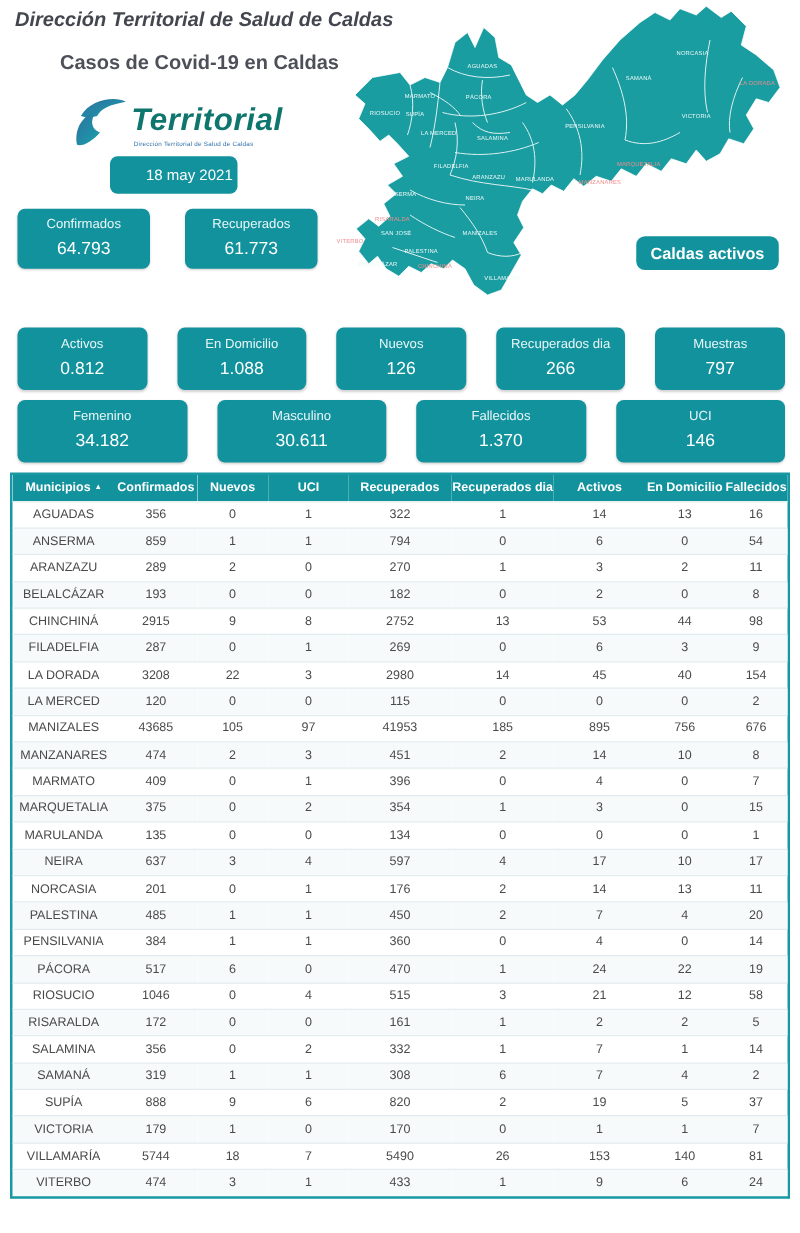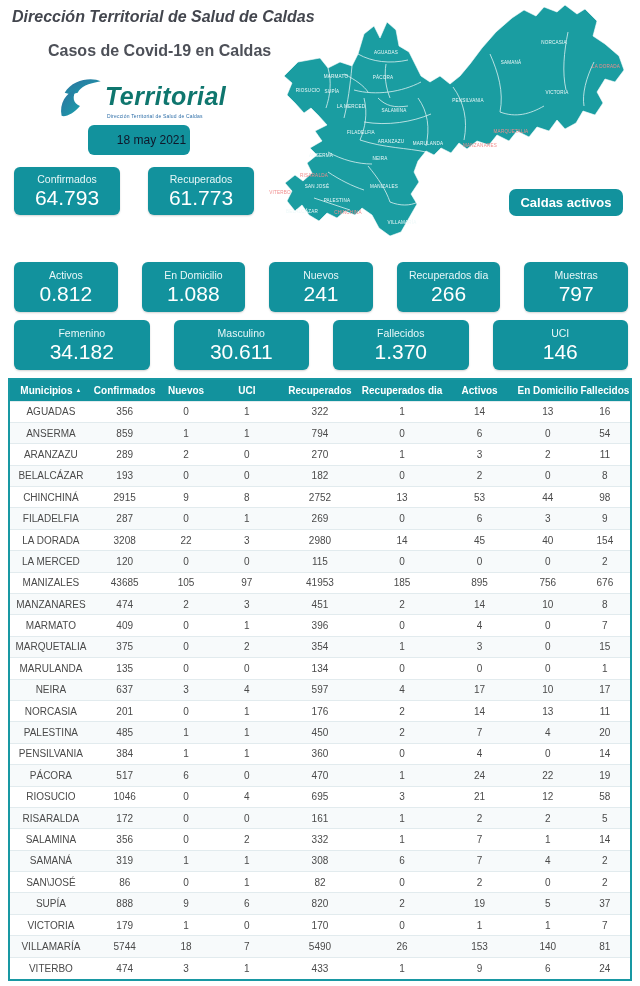--- a/index.html
+++ b/index.html
@@ -22,30 +22,30 @@
   .logo .brand {
     position:absolute; left:48px; top:6px; font-size:25px; font-style:italic;
     font-weight:600; color:#0f766e; letter-spacing:0.5px;
   }
   .logo .tagline {
     position:absolute; left:50px; top:37px; font-size:5px; color:#2f6fa8;
     letter-spacing:0.2px; white-space:nowrap;
   }
   .date-badge {
     position:absolute; left:88px; top:125px; width:102px; height:30px;
-    background:#12929d; border-radius:6px; color:#0f172a; font-size:12px;
+    background:#12929d; border-radius:6px; color:#ffffff; font-size:12px;
     display:flex; align-items:center; justify-content:center;padding-left:25px;
   }
   .kpi-card {
     background:#12929d; border-radius:6px; color:#ffffff;
     display:flex; flex-direction:column; align-items:center; justify-content:center;
     box-shadow:0 1px 2px rgba(0,0,0,0.18);
   }
   .kpi-card .lbl { font-size:10.5px; line-height:13px; color:#e8f7f8; }
-  .kpi-card .val { font-size:21px; line-height:24px; font-weight:400; }
+  .kpi-card .val { font-size:14px; line-height:24px; font-weight:400; }
   .kpi-top { position:absolute; top:167px; width:106px; height:48px; }
   .kpi-top.c1 { left:14px; }
   .kpi-top.c2 { left:148px; }
   .kpi-row {
     position:absolute; left:14px; right:12px; height:50px;
     display:flex; gap:24px;
   }
   .kpi-row.r1 { top:262px; }
   .kpi-row.r2 { top:320px; }
   .kpi-row .kpi-card { flex:1; }
@@ -184,21 +184,21 @@
     <div class="kpi-card">
       <span class="lbl">Activos</span>
       <span class="val">0.812</span>
     </div>
     <div class="kpi-card">
       <span class="lbl">En Domicilio</span>
       <span class="val">1.088</span>
     </div>
     <div class="kpi-card">
       <span class="lbl">Nuevos</span>
-      <span class="val">241</span>
+      <span class="val">126</span>
     </div>
     <div class="kpi-card">
       <span class="lbl">Recuperados dia</span>
       <span class="val">266</span>
     </div>
     <div class="kpi-card">
       <span class="lbl">Muestras</span>
       <span class="val">797</span>
     </div>
   </div>
@@ -447,21 +447,21 @@
             <td>1</td>
             <td>24</td>
             <td>22</td>
             <td>19</td>
           </tr>
           <tr>
             <td>RIOSUCIO</td>
             <td>1046</td>
             <td>0</td>
             <td>4</td>
-            <td>695</td>
+            <td>515</td>
             <td>3</td>
             <td>21</td>
             <td>12</td>
             <td>58</td>
           </tr>
           <tr>
             <td>RISARALDA</td>
             <td>172</td>
             <td>0</td>
             <td>0</td>
@@ -484,31 +484,20 @@
           </tr>
           <tr>
             <td>SAMANÁ</td>
             <td>319</td>
             <td>1</td>
             <td>1</td>
             <td>308</td>
             <td>6</td>
             <td>7</td>
             <td>4</td>
-            <td>2</td>
-          </tr>
-          <tr>
-            <td>SAN\JOSÉ</td>
-            <td>86</td>
-            <td>0</td>
-            <td>1</td>
-            <td>82</td>
-            <td>0</td>
-            <td>2</td>
-            <td>0</td>
             <td>2</td>
           </tr>
           <tr>
             <td>SUPÍA</td>
             <td>888</td>
             <td>9</td>
             <td>6</td>
             <td>820</td>
             <td>2</td>
             <td>19</td>

